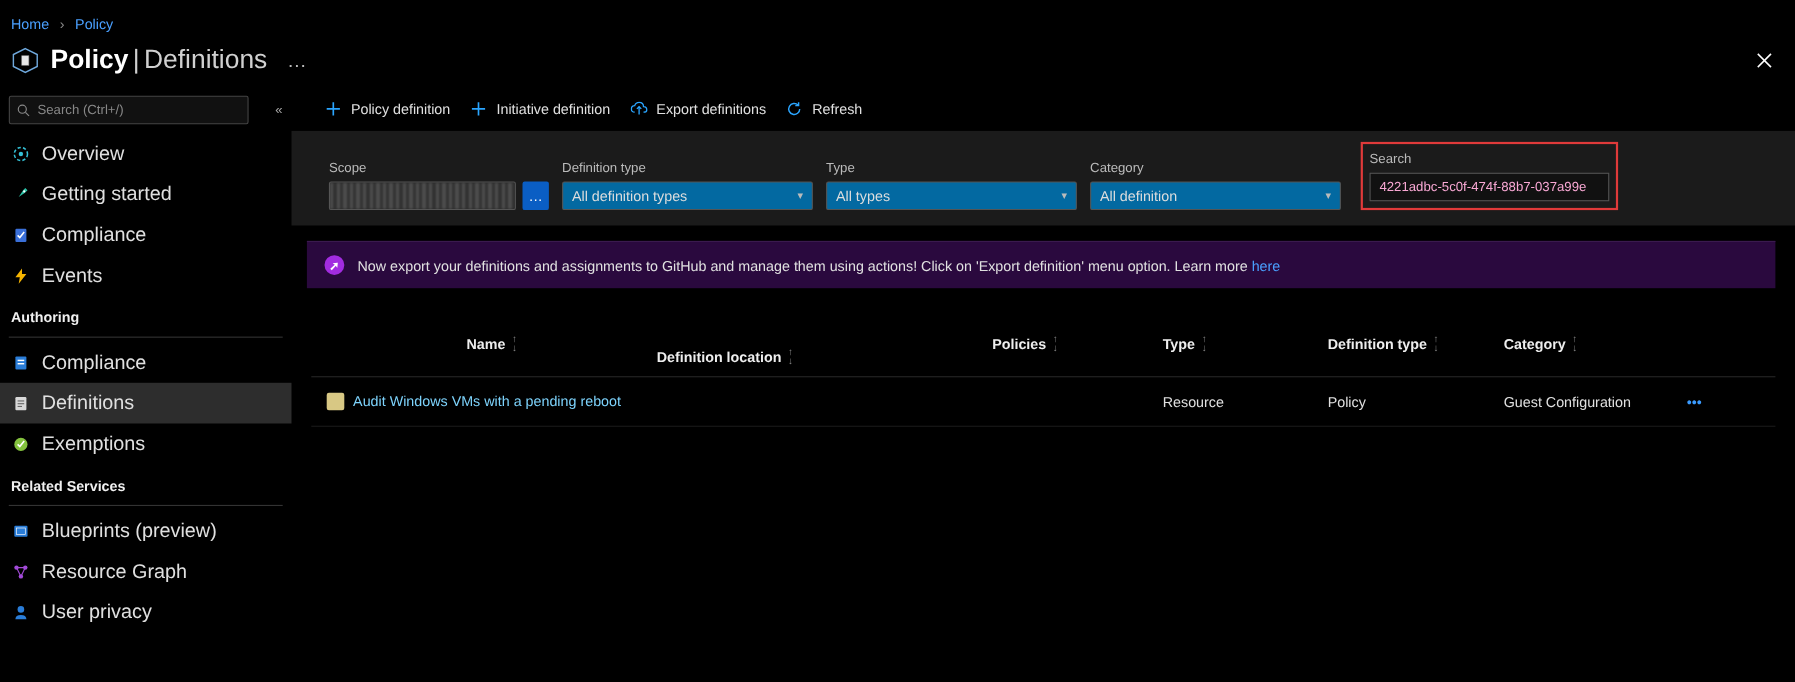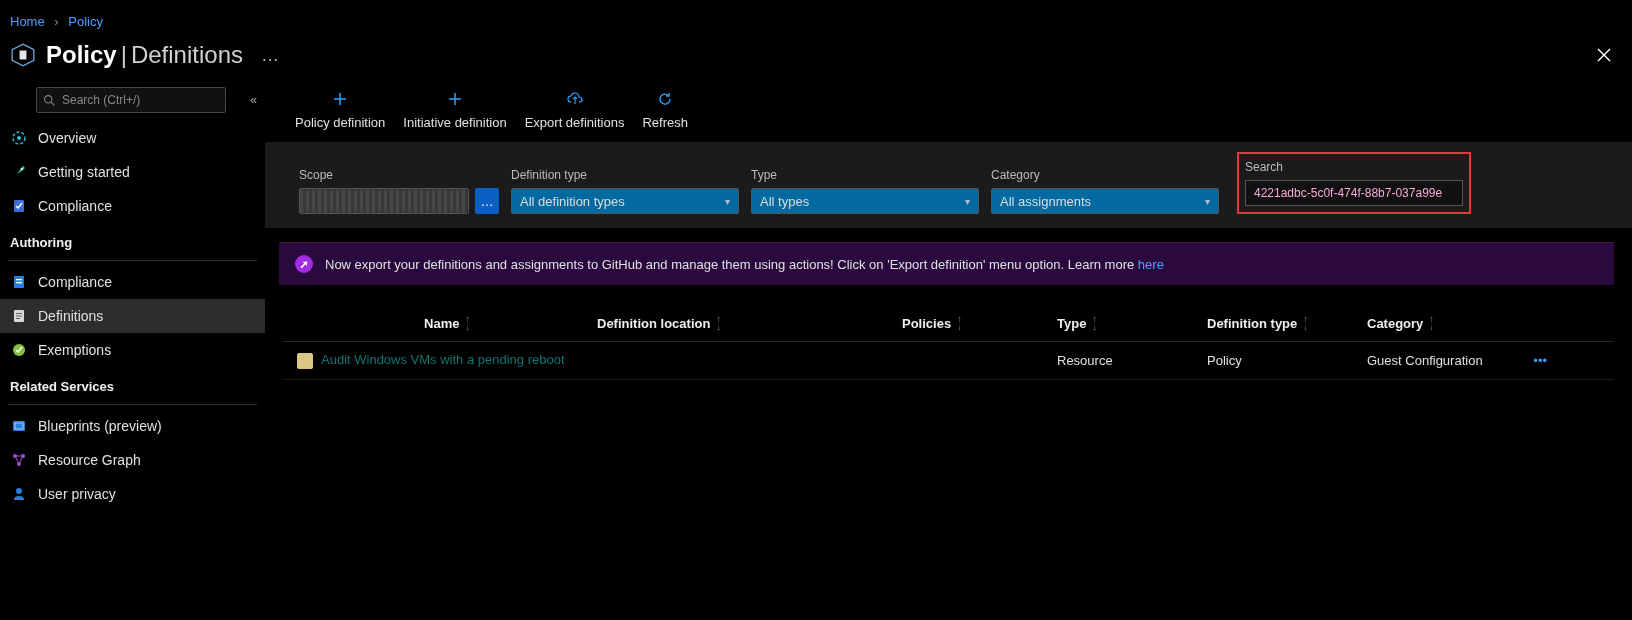--- a/index.html
+++ b/index.html
@@ -29,21 +29,21 @@
     width: 26px; height: 26px; margin-right: 10px;
     display: flex; align-items: center; justify-content: center;
   }
   .title-row h1 { font-size: 24px; font-weight: 600; color: #fff; }
   .title-row h1 .light { font-weight: 300; color: #d0d0d0; }
   .title-row .pipe { font-weight: 300; color: #d0d0d0; padding: 0 4px; }
   .title-row .more { color: #bbb; margin-left: 18px; font-size: 18px; letter-spacing: 2px; }
   .close-icon { margin-left: auto; color: #fff; font-size: 18px; padding-right: 10px; }
 
   
-  .sidebar-search-row { display: flex; align-items: center; padding: 8px 8px 8px 8px; gap: 24px; margin-left: 28px; }
+  .sidebar-search-row { display: flex; align-items: center; padding: 8px 8px 8px 8px; gap: 24px; }
   .sidebar-search {
     flex: 1;
     display: flex; align-items: center;
     background: #111;
     border: 1px solid #444;
     border-radius: 2px;
     height: 26px;
     padding: 0 6px;
   }
   .sidebar-search input {
@@ -57,21 +57,21 @@
   }
   .sidebar-search input::placeholder { color: #888; }
   .collapse-caret { color: #aaa; font-size: 12px; }
 
   
   .side-item {
     display: flex; align-items: center;
     padding: 8px 10px;
     gap: 10px;
     cursor: pointer;
-    font-size: 14px;
+    font-size: 18px;
   }
   .side-item.active { background: #2d2d2d; }
   .side-item .micon {
     width: 18px; height: 18px;
     display: inline-flex; align-items: center; justify-content: center;
     flex-shrink: 0;
   }
 
   .side-group {
     padding: 12px 10px 6px 10px;
@@ -80,21 +80,21 @@
     font-size: 13px;
   }
   .side-divider { border-bottom: 1px solid #333; margin: 4px 8px; }
 
   
   .toolbar {
     display: flex; align-items: center;
     gap: 18px;
     padding: 12px 0 12px 30px;
   }
-  .tool-btn { display: flex; align-items: center; gap: 8px; color: #e0e0e0; cursor: pointer; font-size: 13px; flex-direction: column; }
+  .tool-btn { display: flex; align-items: center; gap: 8px; color: #e0e0e0; cursor: pointer; font-size: 13px; }
   .tool-btn .ticon { color: #2aa5ff; width: 16px; height: 16px; display: inline-flex; align-items: center; justify-content: center; }
 
   
   .filters {
     background: #1b1b1b;
     display: flex;
     padding: 10px 10px 14px 34px;
     gap: 12px;
     align-items: flex-end;
   }
@@ -166,40 +166,40 @@
     color: #fff; font-size: 11px; font-weight: bold;
   }
 
   
   .table-wrap { margin: 30px 18px 0 18px; }
   .thead, .trow { display: flex; align-items: center; }
   .thead { border-bottom: 1px solid #262626; padding: 0 14px 10px 14px; font-weight: 600; color: #eee; }
   .th { display: flex; align-items: center; gap: 6px; }
   .sort-arrows { color: #888; font-size: 9px; line-height: 8px; display: flex; flex-direction: column; }
   .col-name { flex: 0 0 300px; justify-content: center; }
-  .col-loc  { flex: 0 0 305px; }
+  .col-loc  { flex: 0 0 305px; margin-top: 24px; }
   .col-pol  { flex: 0 0 155px; }
   .col-type { flex: 0 0 150px; }
   .col-dtype{ flex: 0 0 160px; }
   .col-cat  { flex: 0 0 150px; }
   .col-menu { flex: 0 0 30px; text-align: right; color: #3a9bff; }
 
   .trow {
     padding: 10px 14px;
     border-bottom: 1px solid #1a1a1a;
   }
   .trow .ricon {
     width: 16px; height: 16px;
     background: #d8c884;
     border-radius: 2px;
     margin-right: 8px;
     display: inline-block;
     vertical-align: middle;
   }
-  .trow a { color: #0f766e; }
+  .trow a { color: #7dd3fc; }
 
   svg { display: block; }
 </style>
 </head>
 <body>
 
 <div class="breadcrumb">
   <a href="#">Home</a>
   <span class="sep">›</span>
   <a href="#">Policy</a>
@@ -260,20 +260,28 @@
     </div>
     <div class="side-item">
       <span class="micon">
           <svg width="16" height="16" viewBox="0 0 16 16">
             <rect x="3" y="2" width="10" height="12" rx="1" fill="#3a6fd8"></rect>
             <path d="M5 8 L7 10 L11 5" stroke="#fff" stroke-width="1.4" fill="none"></path>
           </svg>
         </span>
       <span>Compliance</span>
     </div>
+    <div class="side-item">
+      <span class="micon">
+          <svg width="16" height="16" viewBox="0 0 16 16">
+            <path d="M9 1 L3 9 H7 L6 15 L13 6 H9 Z" fill="#f5b400"></path>
+          </svg>
+        </span>
+      <span>Events</span>
+    </div>
 
     <div class="side-group">Authoring</div>
     <div class="side-divider"></div>
     <div class="side-item">
       <span class="micon">
           <svg width="16" height="16" viewBox="0 0 16 16">
             <rect x="3" y="2" width="10" height="12" rx="1" fill="#2a7dd8"></rect>
             <rect x="5" y="5" width="6" height="1.3" fill="#fff"></rect>
             <rect x="5" y="8" width="6" height="1.3" fill="#fff"></rect>
           </svg>
@@ -398,21 +406,21 @@
       <div class="filter-group">
         <span class="filter-label">Type</span>
         <div class="dropdown wide">
           <span>All types</span>
           <span class="chev">▾</span>
         </div>
       </div>
       <div class="filter-group">
         <span class="filter-label">Category</span>
         <div class="dropdown wide">
-          <span>All assignments</span>
+          <span>All definition</span>
           <span class="chev">▾</span>
         </div>
       </div>
       <div class="filter-group search-highlight">
         <span class="filter-label">Search</span>
         <div class="search-box">
           <input type="text" value="4221adbc-5c0f-474f-88b7-037a99e" style="">
         </div>
       </div>
     </div>

